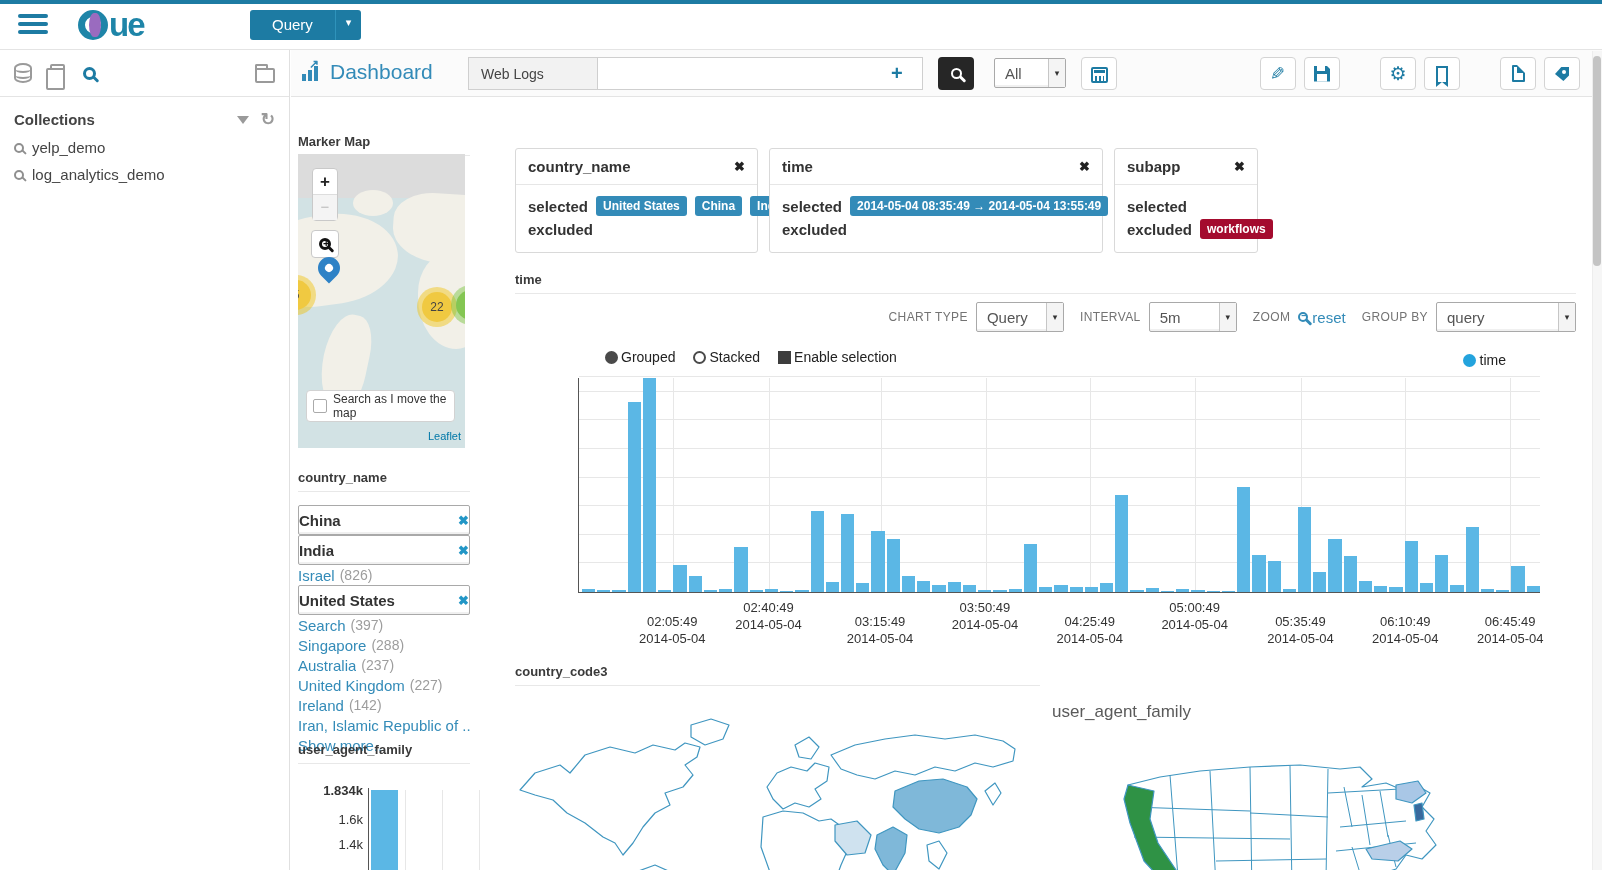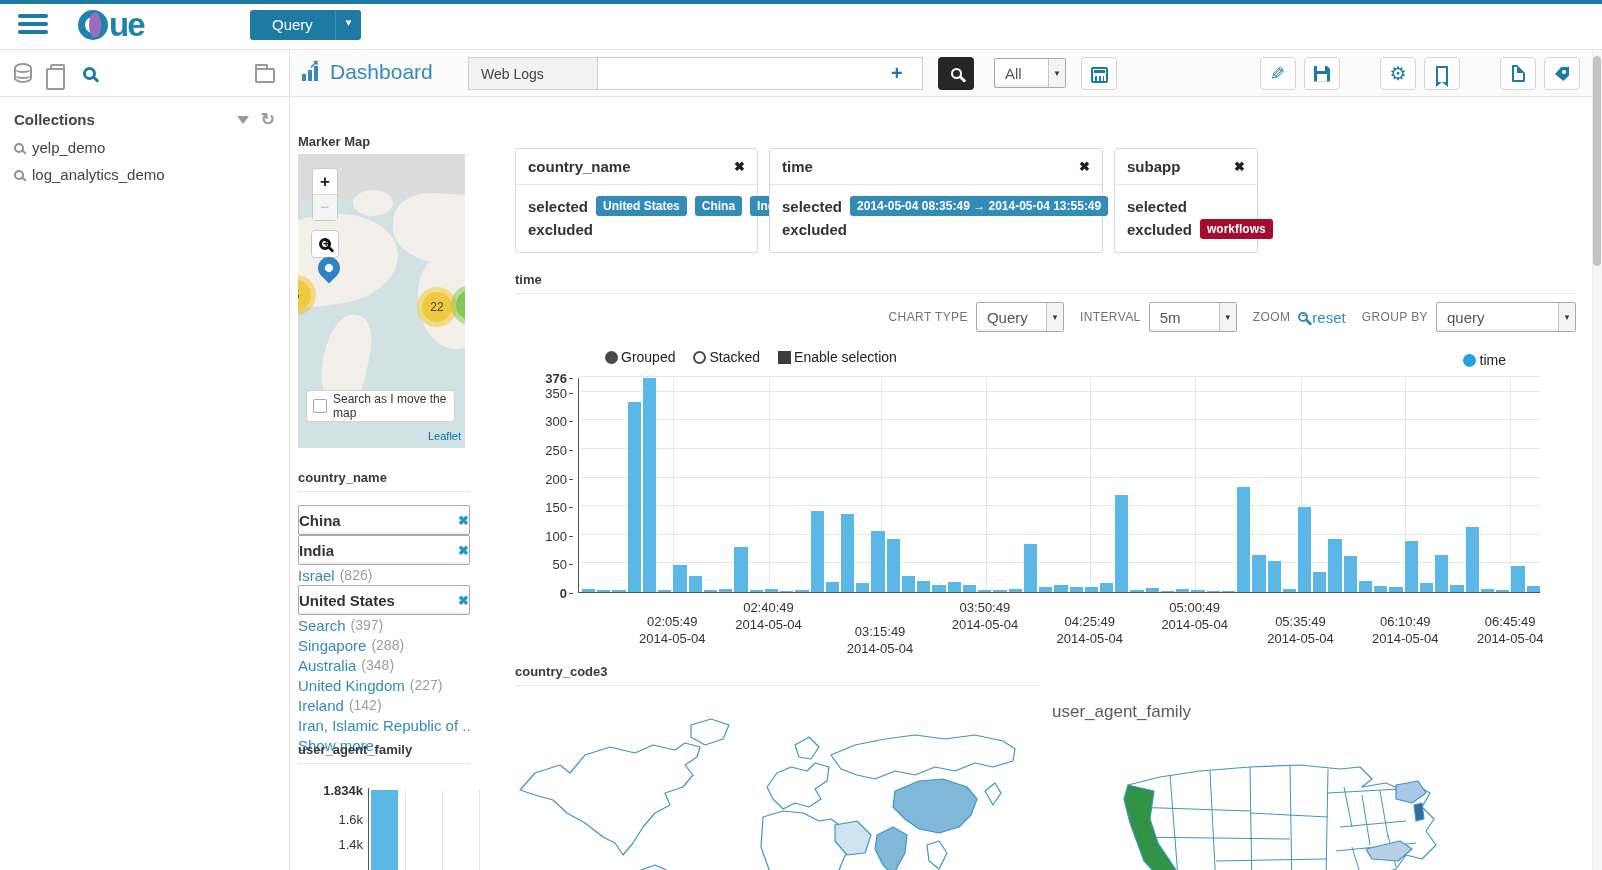--- a/index.html
+++ b/index.html
@@ -350,21 +350,21 @@
       <div class="facet-row">
         <span class="lbl">Search</span>
         <span class="cnt">(397)</span>
       </div>
       <div class="facet-row">
         <span class="lbl">Singapore</span>
         <span class="cnt">(288)</span>
       </div>
       <div class="facet-row">
         <span class="lbl">Australia</span>
-        <span class="cnt">(348)</span>
+        <span class="cnt">(237)</span>
       </div>
       <div class="facet-row">
         <span class="lbl">United Kingdom</span>
         <span class="cnt">(227)</span>
       </div>
       <div class="facet-row">
         <span class="lbl">Ireland</span>
         <span class="cnt">(142)</span>
       </div>
       <div class="facet-row">
@@ -479,40 +479,20 @@
     <span class="g">
         <span class="chk-f"></span>
         <span>Enable selection</span>
       </span>
   </div>
   <div class="serieslegend">
     <span class="dot"></span>
     <span>time</span>
   </div>
 
-  <div class="ylabels">
-      <div class="ylab b" style="top: 0px;">376</div>
-      <div class="ytick" style="top: 0px;"></div>
-      <div class="ylab" style="top: 14.867px;">350</div>
-      <div class="ytick" style="top: 14.867px;"></div>
-      <div class="ylab" style="top: 43.4574px;">300</div>
-      <div class="ytick" style="top: 43.4574px;"></div>
-      <div class="ylab" style="top: 72.0479px;">250</div>
-      <div class="ytick" style="top: 72.0479px;"></div>
-      <div class="ylab" style="top: 100.638px;">200</div>
-      <div class="ytick" style="top: 100.638px;"></div>
-      <div class="ylab" style="top: 129.229px;">150</div>
-      <div class="ytick" style="top: 129.229px;"></div>
-      <div class="ylab" style="top: 157.819px;">100</div>
-      <div class="ytick" style="top: 157.819px;"></div>
-      <div class="ylab" style="top: 186.41px;">50</div>
-      <div class="ytick" style="top: 186.41px;"></div>
-      <div class="ylab b" style="top: 215px;">0</div>
-      <div class="ytick" style="top: 215px;"></div>
-    </div>
   <div class="plot">
     <div id="grid-holder">
         <div class="hgrid" style="bottom: 215px;"></div>
         <div class="hgrid" style="bottom: 200.133px;"></div>
         <div class="hgrid" style="bottom: 171.543px;"></div>
         <div class="hgrid" style="bottom: 142.952px;"></div>
         <div class="hgrid" style="bottom: 114.362px;"></div>
         <div class="hgrid" style="bottom: 85.7713px;"></div>
         <div class="hgrid" style="bottom: 57.1809px;"></div>
         <div class="hgrid" style="bottom: 28.5904px;"></div>
@@ -594,21 +574,21 @@
   </div>
   <div class="xlabels">
       <div class="xlab" style="left: 9.8%; top: 16px;">
         <div>02:05:49</div>
         <div>2014-05-04</div>
       </div>
       <div class="xlab" style="left: 19.8%; top: 2px;">
         <div>02:40:49</div>
         <div>2014-05-04</div>
       </div>
-      <div class="xlab" style="left: 31.4%; top: 26px;">
+      <div class="xlab" style="left: 31.4%; top: 16px;">
         <div>03:15:49</div>
         <div>2014-05-04</div>
       </div>
       <div class="xlab" style="left: 42.3%; top: 2px;">
         <div>03:50:49</div>
         <div>2014-05-04</div>
       </div>
       <div class="xlab" style="left: 53.2%; top: 16px;">
         <div>04:25:49</div>
         <div>2014-05-04</div>

